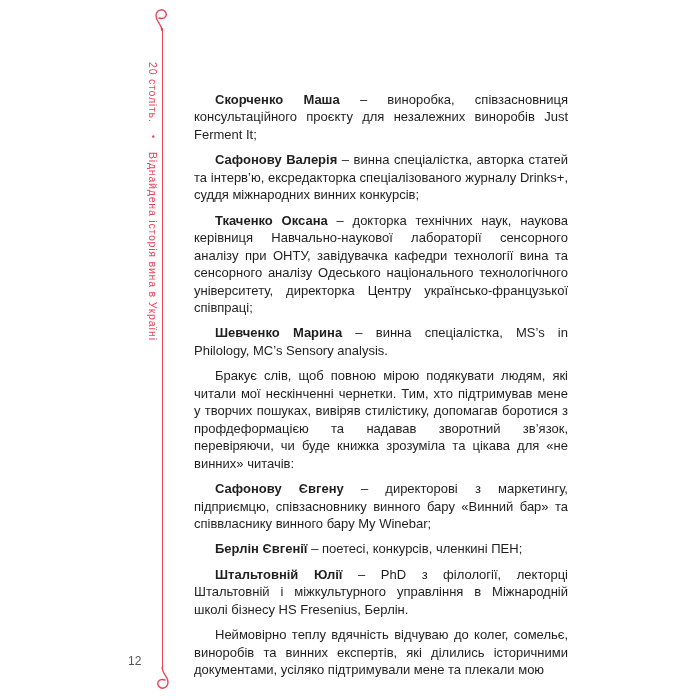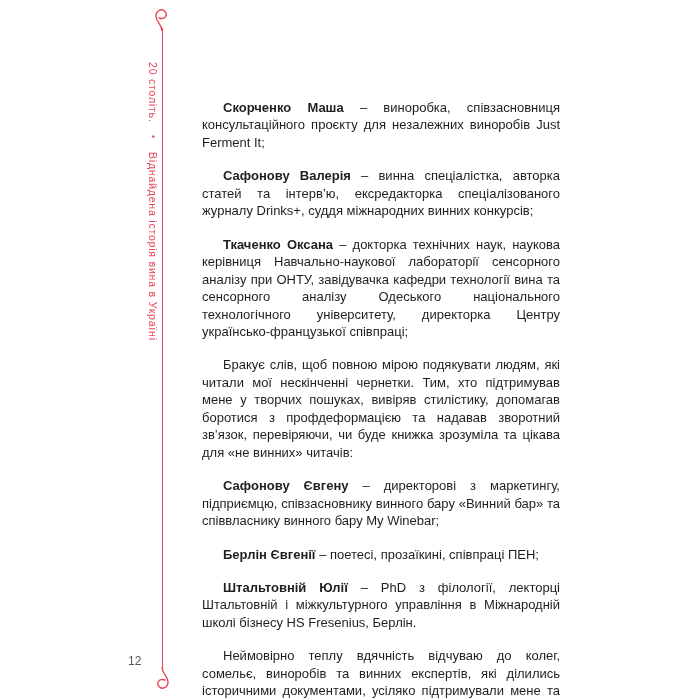--- a/index.html
+++ b/index.html
@@ -62,21 +62,21 @@
   .text-block {
     position: absolute;
     left: 186px;
     top: 83px;
     width: 390px;
     font-size: 13px;
     line-height: 17.45px;
     color: var(--ink);
     text-align: justify;
   }
-  .text-block p { margin: 16px; text-indent: 21px; }
+  .text-block p { margin: 8px; text-indent: 21px; }
   .text-block .b { font-weight: 700; }
 </style>
 </head>
 <body>
 
 <div class="page">
 
   <svg class="orn orn-top" width="18" height="26" viewBox="0 0 18 26" aria-hidden="true">
     <path d="M9 26 C9 19 3 17 3 11 C3 5.5 9 3 12 6.5 C15 10 12 15 6 13" fill="none" stroke="var(--accent)" stroke-width="1.4" stroke-linecap="round"></path>
   </svg>
@@ -92,20 +92,21 @@
     <span class="sep">•</span>
     <span>Віднайдена історія вина в Україні</span>
   </div>
 
   <div class="page-num">12</div>
 
   <main class="text-block">
     <p><span class="b">Скорченко Маша</span><span> – виноробка, співзасновниця консультаційного проєкту для незалежних виноробів Just Ferment It;</span></p>
     <p><span class="b">Сафонову Валерія</span><span> – винна спеціалістка, авторка статей та інтерв’ю, ексредакторка спеціалізованого журналу Drinks+, суддя міжнародних винних конкурсів;</span></p>
     <p><span class="b">Ткаченко Оксана</span><span> – докторка технічних наук, наукова керівниця Навчально-наукової лабораторії сенсорного аналізу при ОНТУ, завідувачка кафедри технології вина та сенсорного аналізу Одеського національного технологічного університету, директорка Центру українсько-французької співпраці;</span></p>
+    <p><span class="b">Шевченко Марина</span><span> – винна спеціалістка, MS’s in Philology, MC’s Sensory analysis.</span></p>
     <p><span class="b"></span><span>Бракує слів, щоб повною мірою подякувати людям, які читали мої нескінченні чернетки. Тим, хто підтримував мене у творчих пошуках, вивіряв стилістику, допомагав боротися з профдеформацією та надавав зворотний зв’язок, перевіряючи, чи буде книжка зрозуміла та цікава для «не винних» читачів:</span></p>
     <p><span class="b">Сафонову Євгену</span><span> – директорові з маркетингу, підприємцю, співзасновнику винного бару «Винний бар» та співвласнику винного бару My Winebar;</span></p>
-    <p><span class="b">Берлін Євгенії</span><span> – поетесі, прозаїкині, співпраці ПЕН;</span></p>
+    <p><span class="b">Берлін Євгенії</span><span> – поетесі, конкурсів, членкині ПЕН;</span></p>
     <p><span class="b">Штальтовній Юлії</span><span> – PhD з філології, лекторці Штальтовній і міжкультурного управління в Міжнародній школі бізнесу HS Fresenius, Берлін.</span></p>
     <p><span class="b"></span><span>Неймовірно теплу вдячність відчуваю до колег, сомельє, виноробів та винних експертів, які ділились історичними документами, усіляко підтримували мене та плекали мою</span></p>
   </main>
 
 </div>
 
 </body></html>

